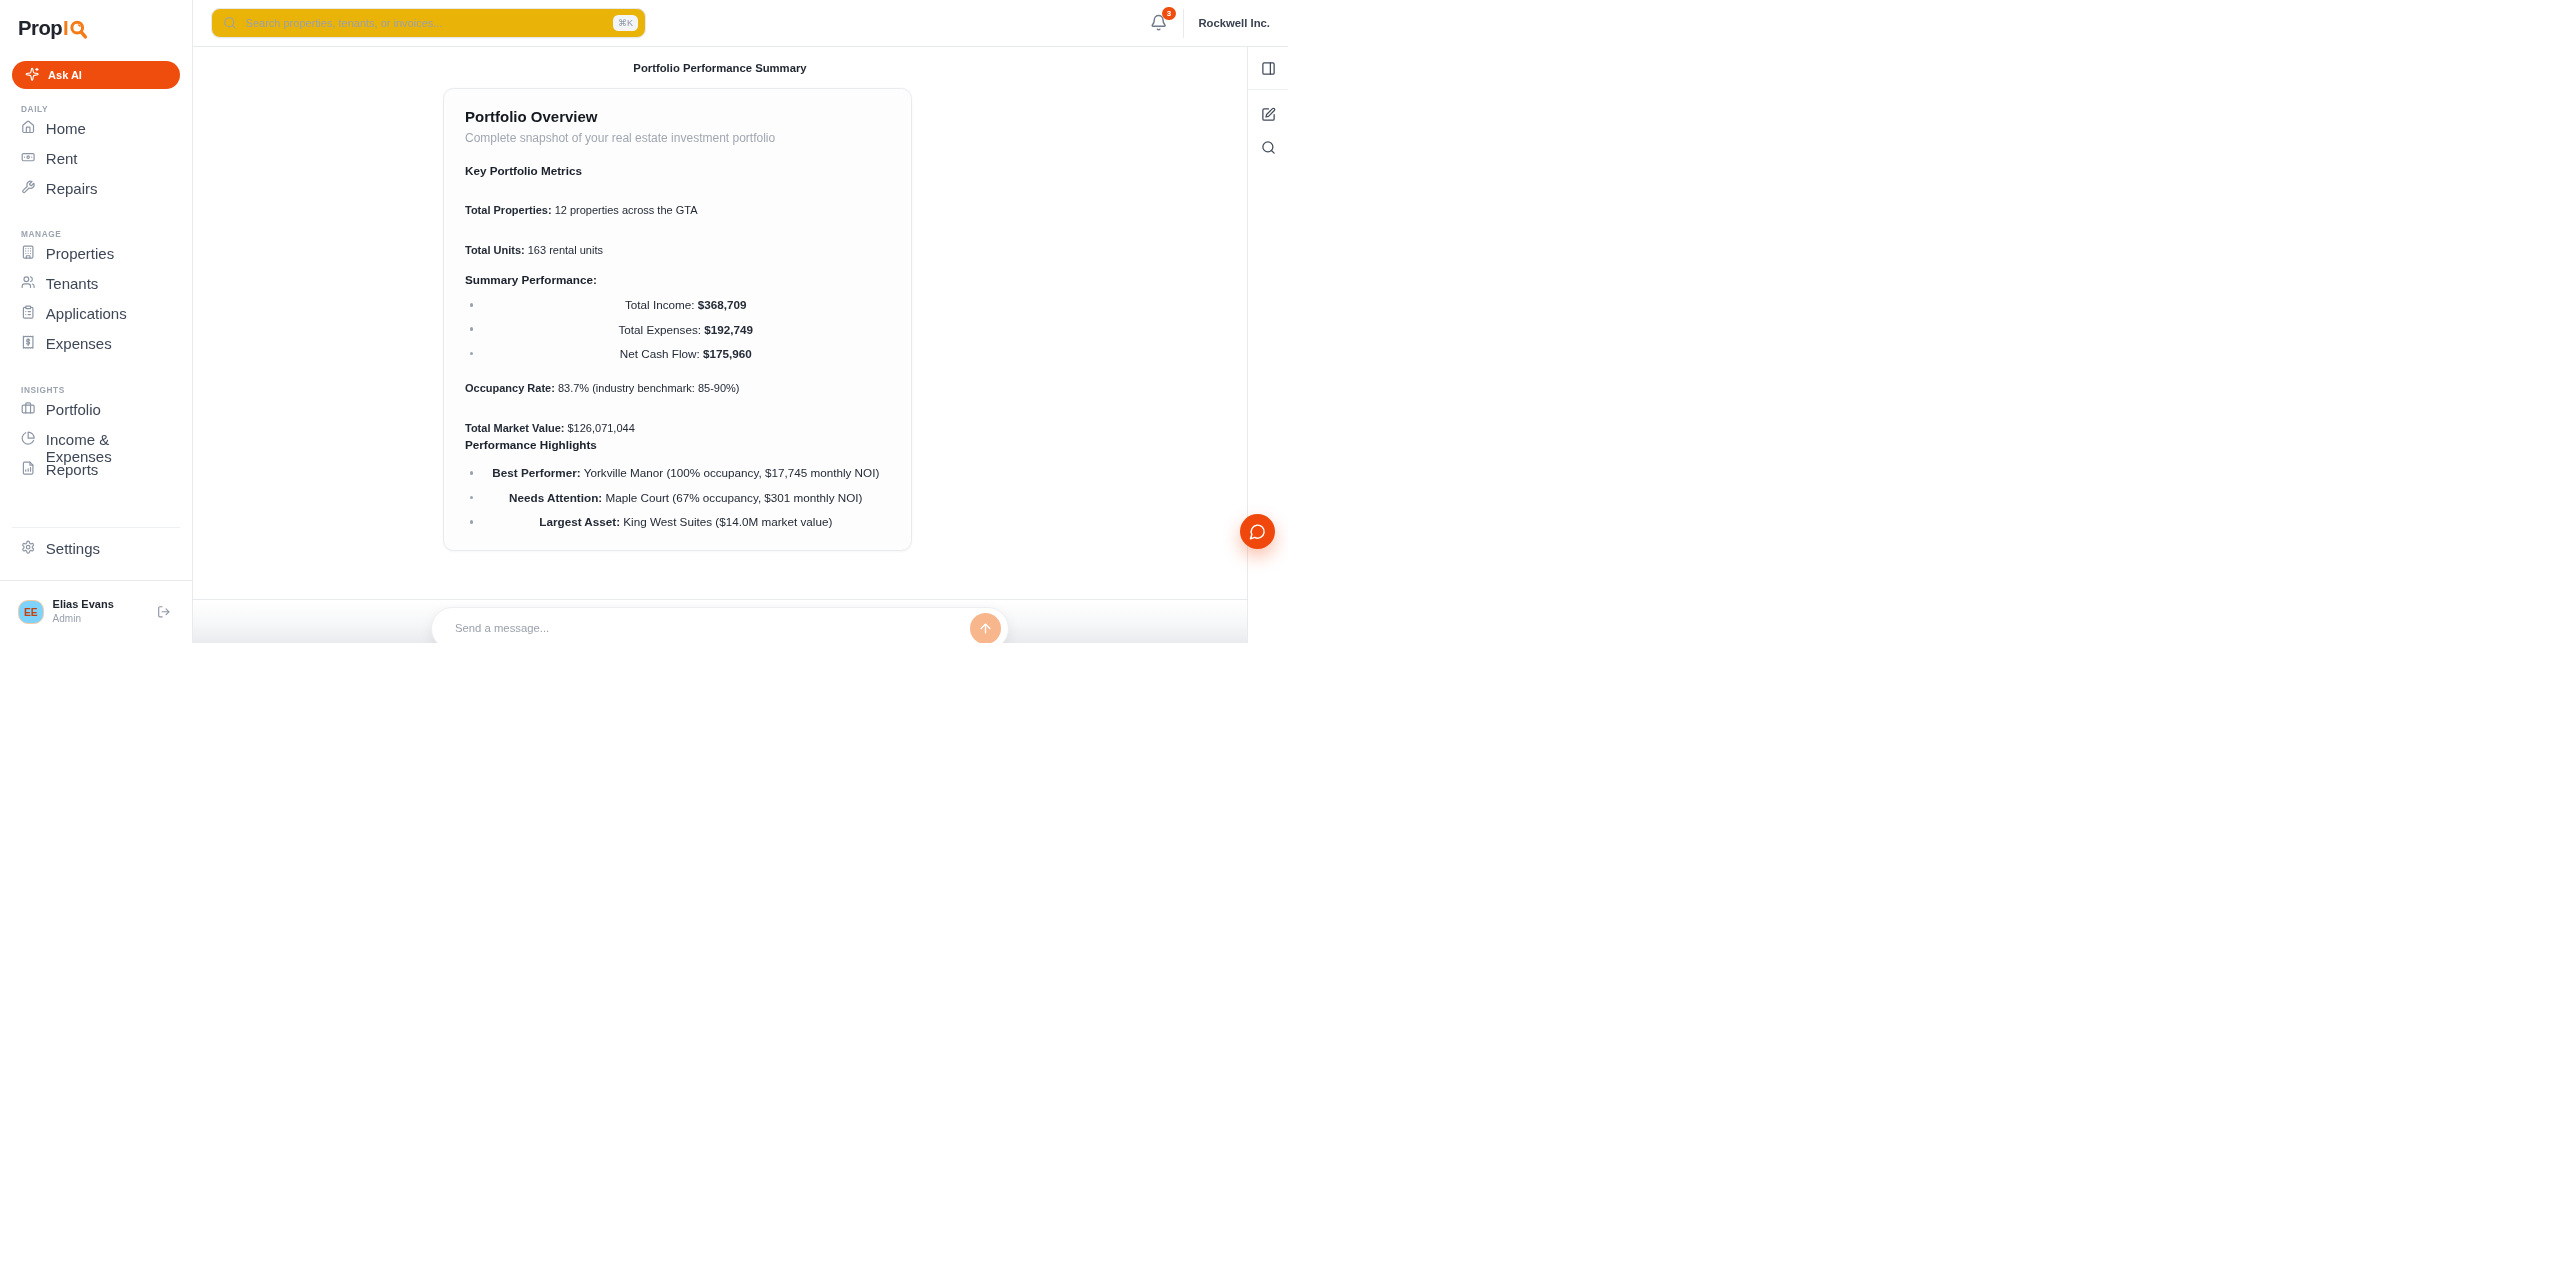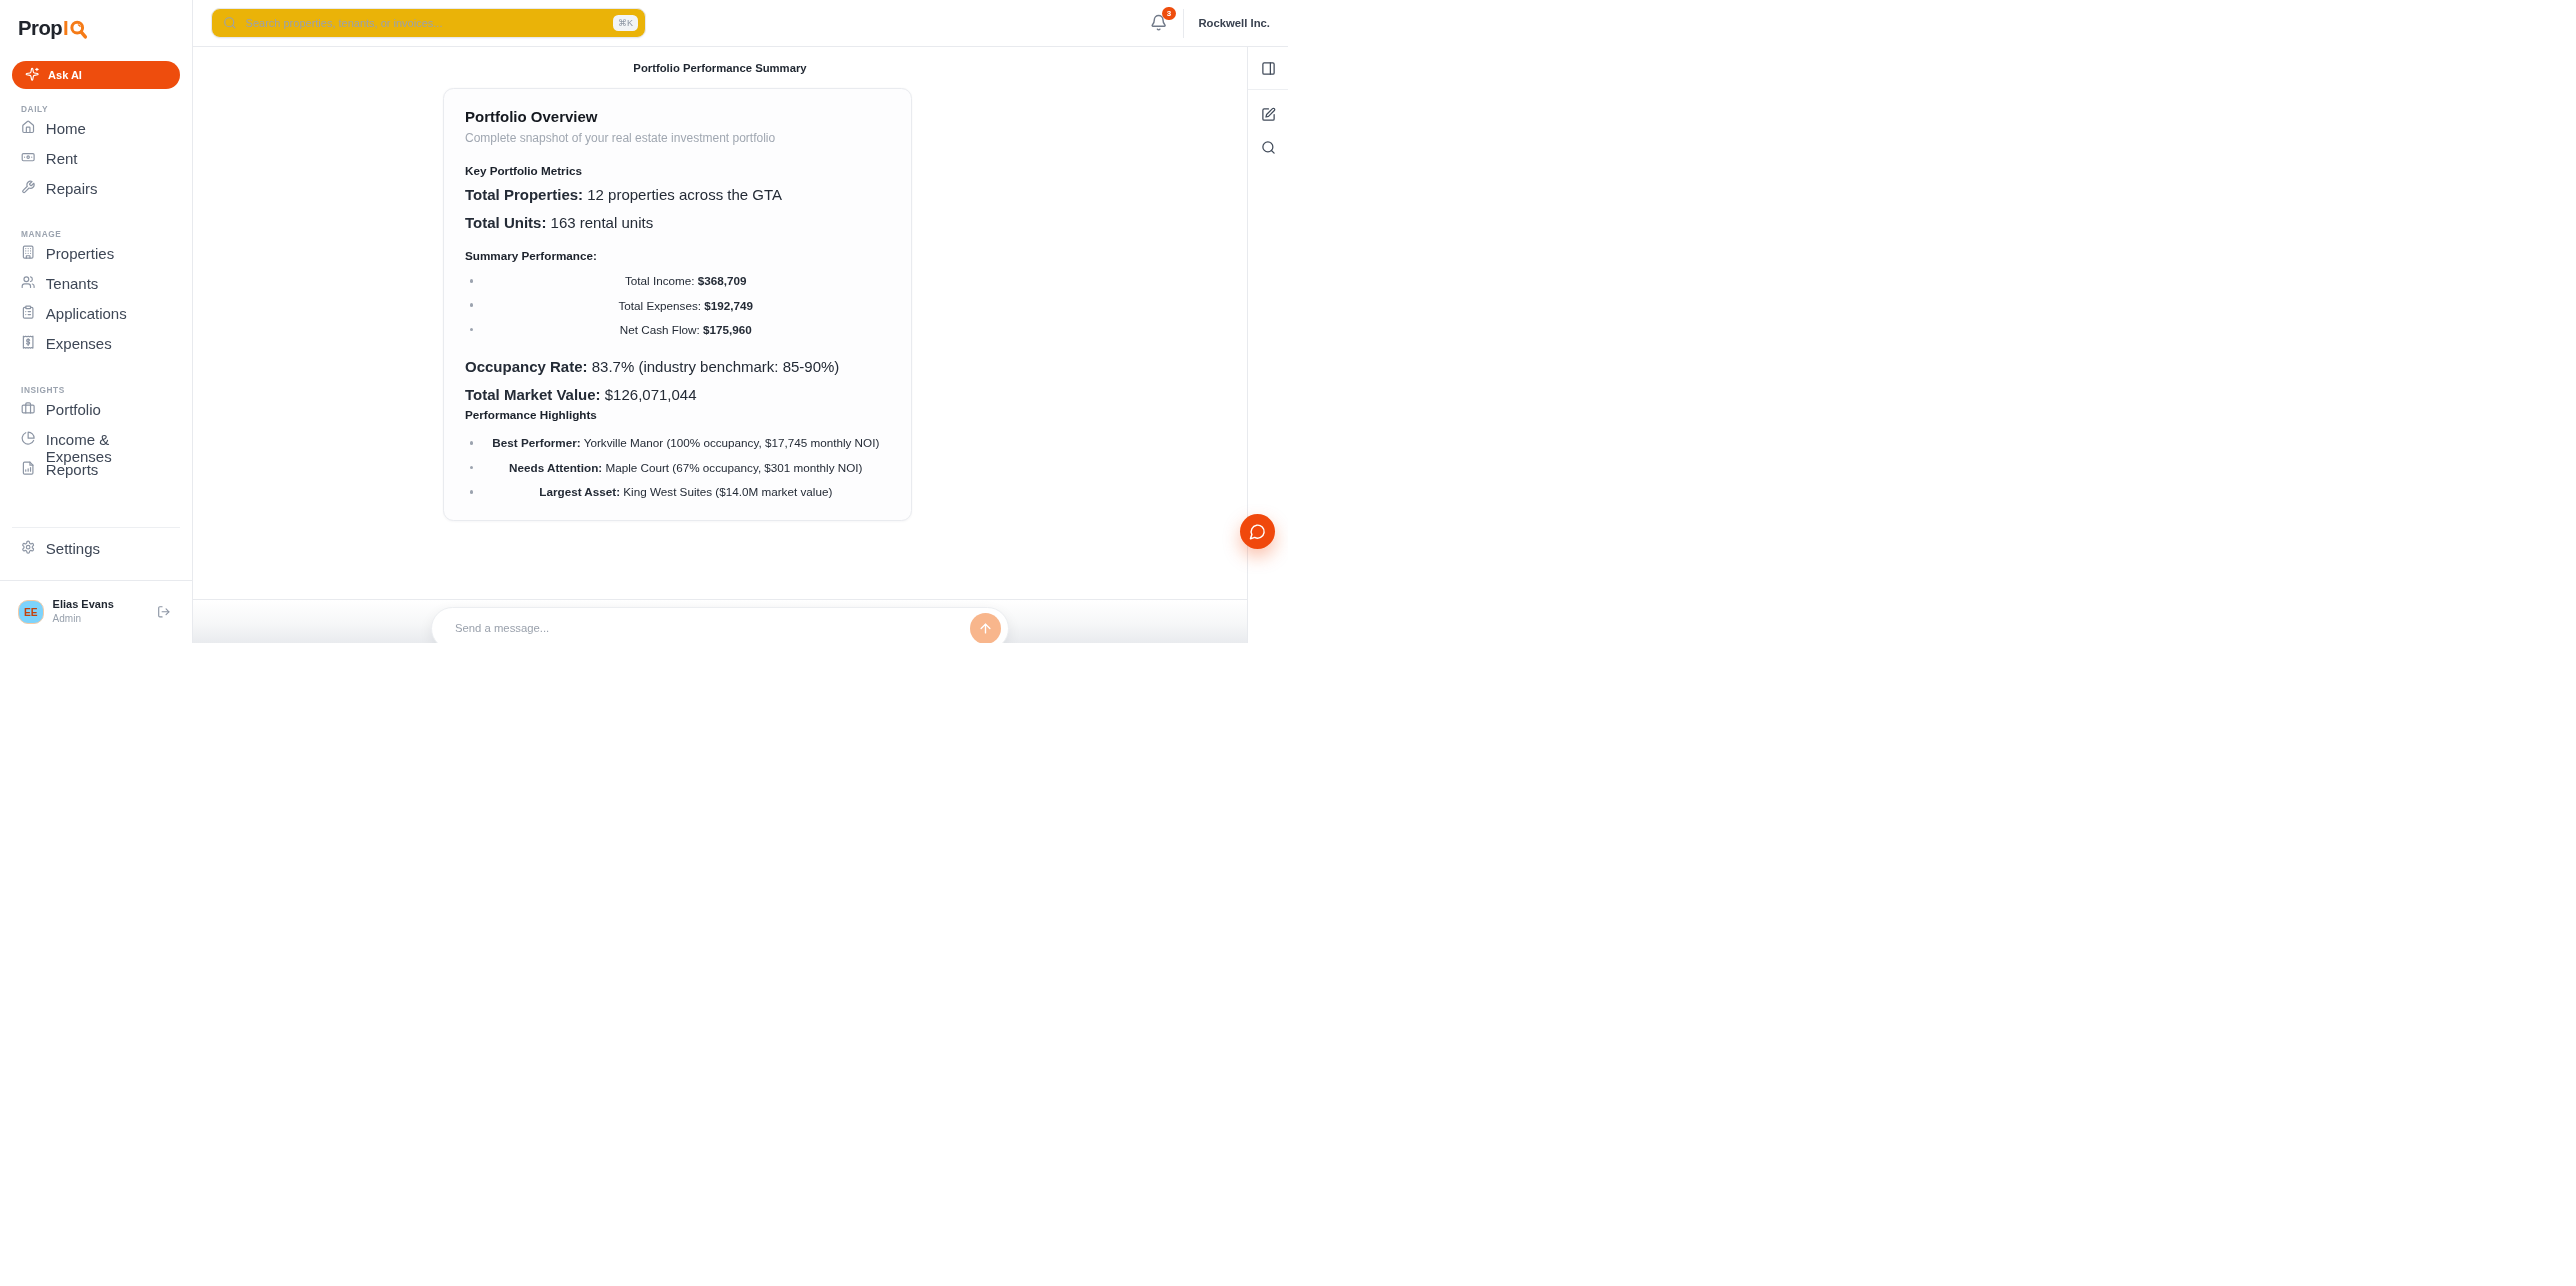--- a/index.html
+++ b/index.html
@@ -63,21 +63,21 @@
   .main { position:absolute; left:193px; top:47px; right:41px; bottom:56px; overflow:hidden; background:#fff; }
   .chat-col { width:578px; margin:0 auto; padding:0 12px; }
   .chat-title { text-align:center; margin-top:15px; font-size:11.3px; font-weight:700; color:#1F2630; }
   .bubble-row { display:flex; justify-content:flex-end; margin-top:29px; }
   .bubble { background:#F1F2F5; border-radius:21px; padding:12.8px 19.6px; font-size:11.3px; color:#28303C; }
   .card { margin-top:13.6px; width:469px; background:#FDFDFE; border:0.8px solid #E9EBEF; border-radius:10.5px;
           padding:19.6px 21px; box-shadow:0 0.8px 2.3px rgba(16,24,40,.04); }
   .card-title { font-size:15px; font-weight:700; color:#14181F; margin:0 0 6px; }
   .card-sub { font-size:12px; color:#A0A7B1; margin:0 0 16.6px; }
   .blk-h { font-size:11.7px; font-weight:700; color:#1B212B; margin:12.8px 0 0; line-height:1.5; }
-  .blk-p { font-size:15px; color:#242B36; margin:5px 0 0; line-height:1.5; }
+  .blk-p { font-size:11px; color:#242B36; margin:23px 0 0; line-height:1.5; }
   .mt0 { margin-top:0; }
   .mt24 { margin-top:18px; }
   ul.blk-ul { list-style:none; padding-left:16.6px; margin:7.5px 0 0; }
   ul.blk-ul.ul2 { margin-top:10.5px; }
   ul.blk-ul li { position:relative; font-size:11.7px; color:#242B36; line-height:1.5; margin-top:6.8px;text-align:center; }
   ul.blk-ul li:first-child { margin-top:0; }
   ul.blk-ul li::before { content:""; position:absolute; left:-12px; top:6.8px; width:3.8px; height:3.8px; border-radius:50%; background:#9CA3AF; }
 
   
   .footer { position:absolute; left:193px; right:41px; bottom:0; height:44px; border-top:0.8px solid #E8EAEE;

